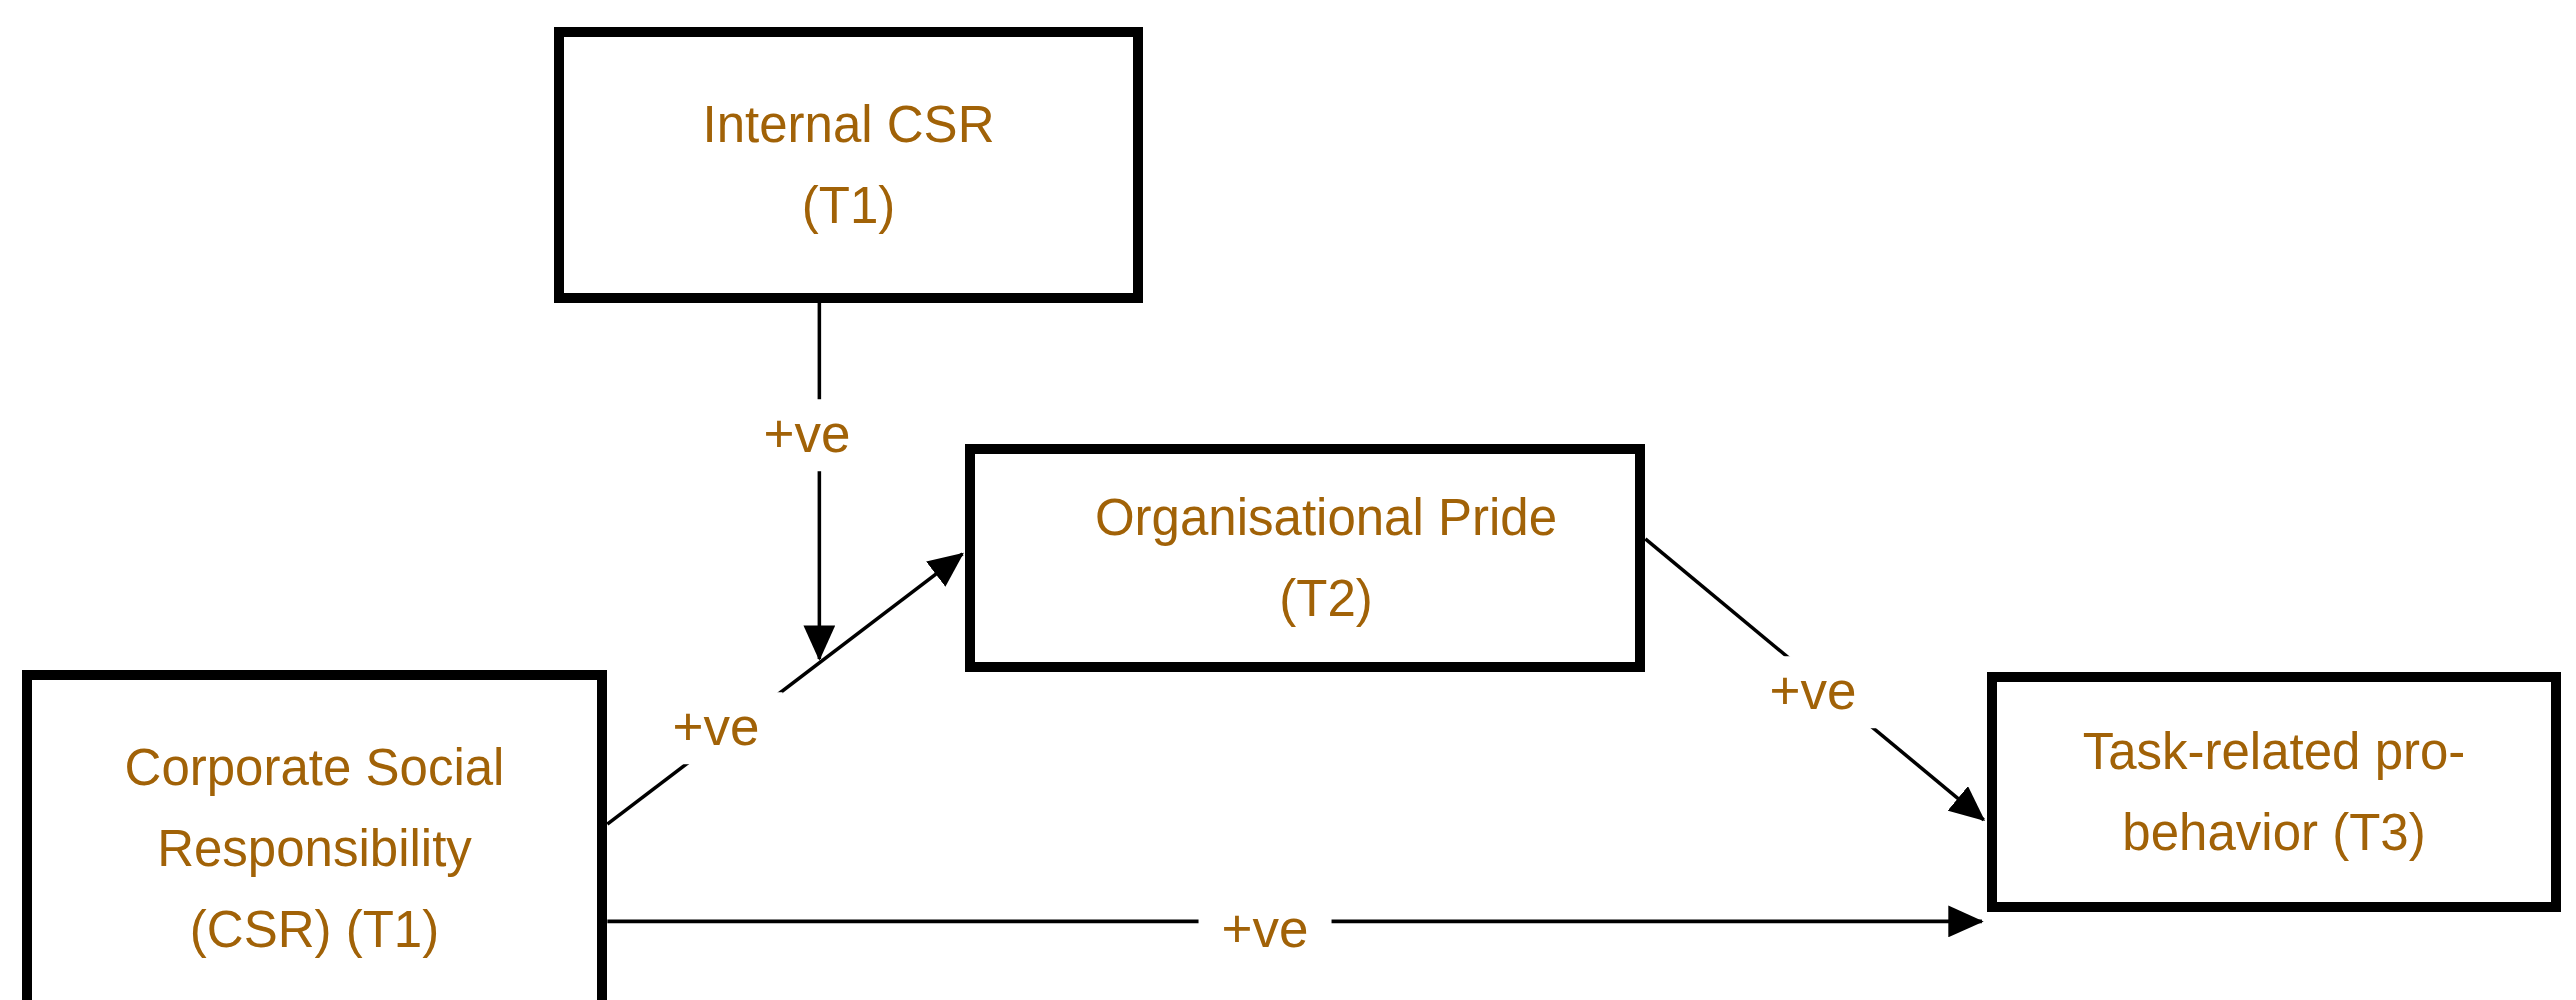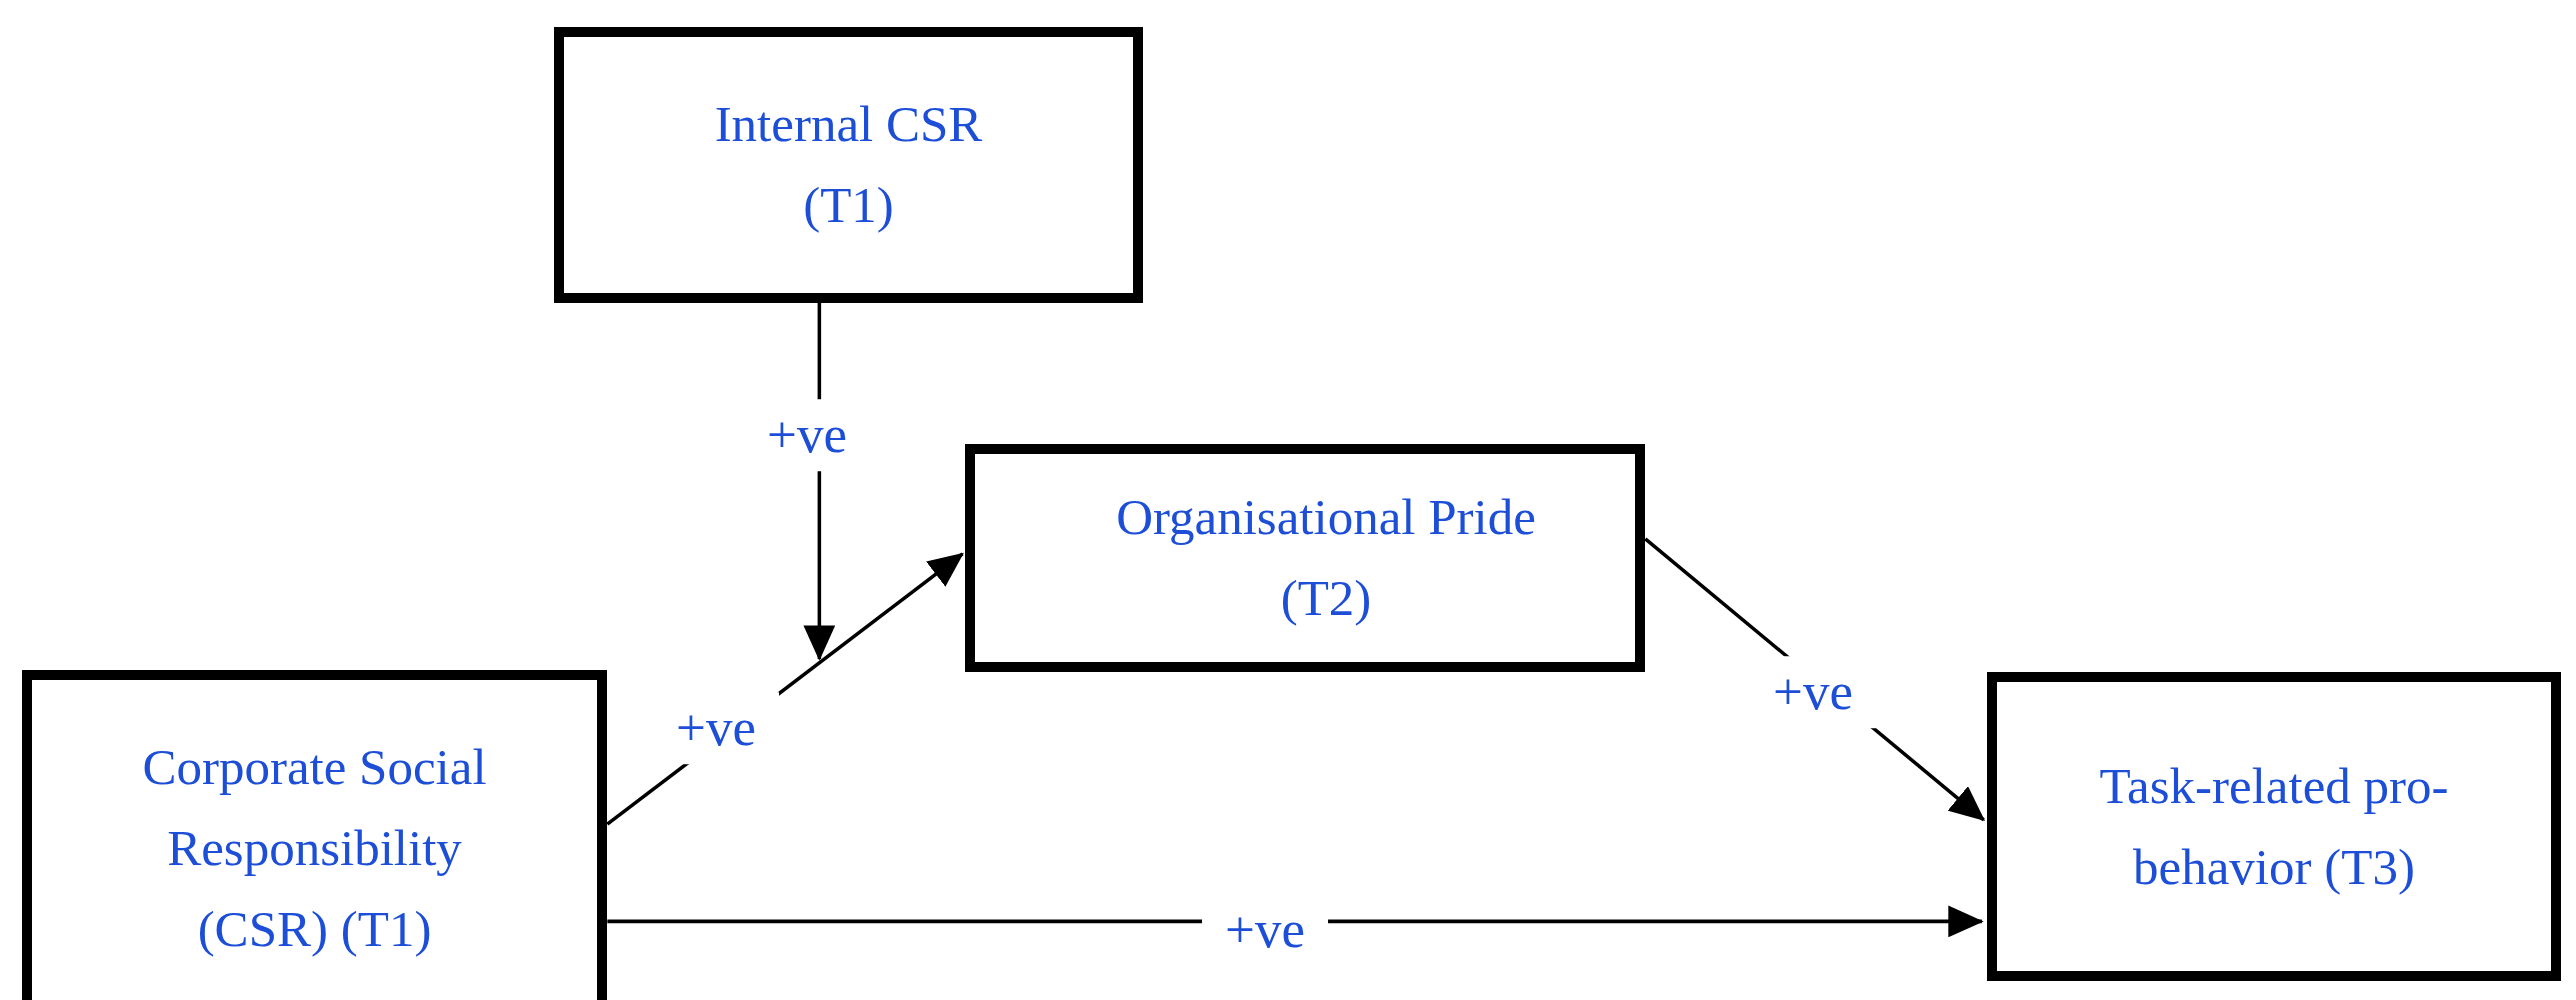--- a/index.html
+++ b/index.html
@@ -5,22 +5,22 @@
   html, body {
     margin: 0;
     padding: 0;
     background: #ffffff;
   }
   .canvas {
     position: relative;
     width: 2576px;
     height: 1000px;
     background: #ffffff;
-    font-family: Liberation Serif, serif;
-    color: #1d4ed8;
+    font-family: Liberation Sans, sans-serif;
+    color: #a16207;
     overflow: hidden;
   }
   .arrows {
     position: absolute;
     left: 0;
     top: 0;
     width: 2576px;
     height: 1000px;
   }
   .node {
@@ -45,21 +45,21 @@
     background: #ffffff;
     font-size: 53px;
     line-height: 1.15;
     padding: 5.3px 23px;
     white-space: nowrap;
   }
   
   #node-internal-csr   { left: 554px;  top: 26.5px;  width: 589px; height: 276px; }
   #node-pride          { left: 965px; top: 444px; width: 680px; height: 228px; padding-left: 42px; }
   #node-csr            { left: 22px;   top: 670px; width: 585px; height: 356px; }
-  #node-peb            { left: 1987px; top: 672px; width: 574px; height: 309px; }
+  #node-peb            { left: 1987px; top: 672px; width: 574px; height: 240px; }
   
   #label-moderation    { left: 807px;  top: 435px;  }
   #label-csr-pride     { left: 716px;  top: 728px;  }
   #label-pride-peb     { left: 1813px; top: 692px;  }
   #label-csr-peb       { left: 1265px; top: 930px; }
 </style>
 </head>
 <body>
 
 <div class="canvas">

